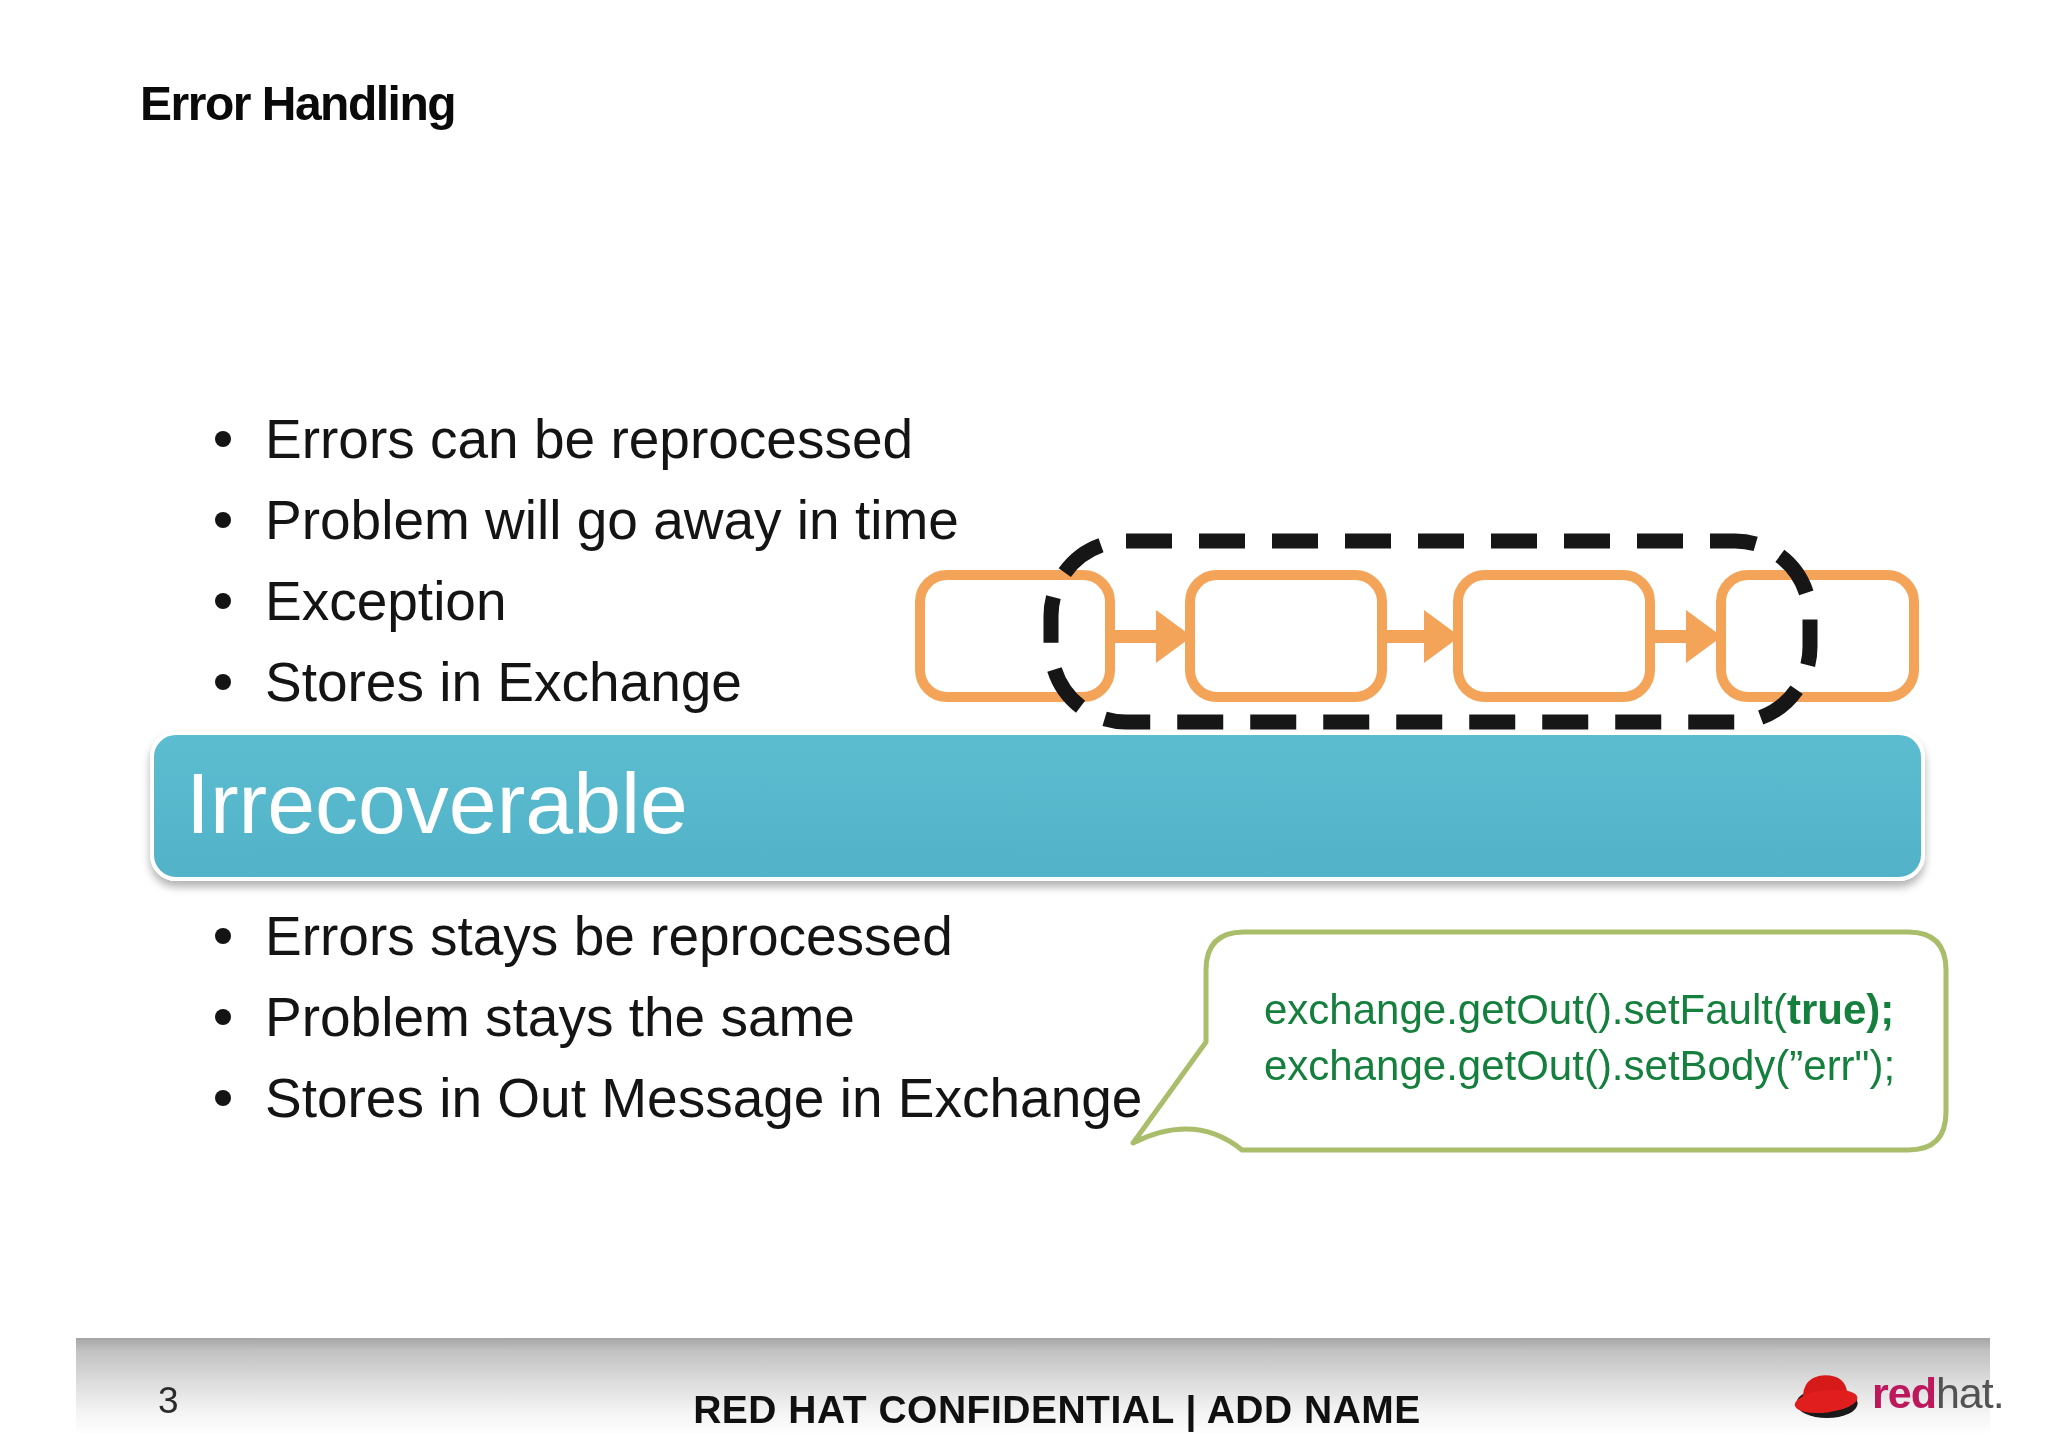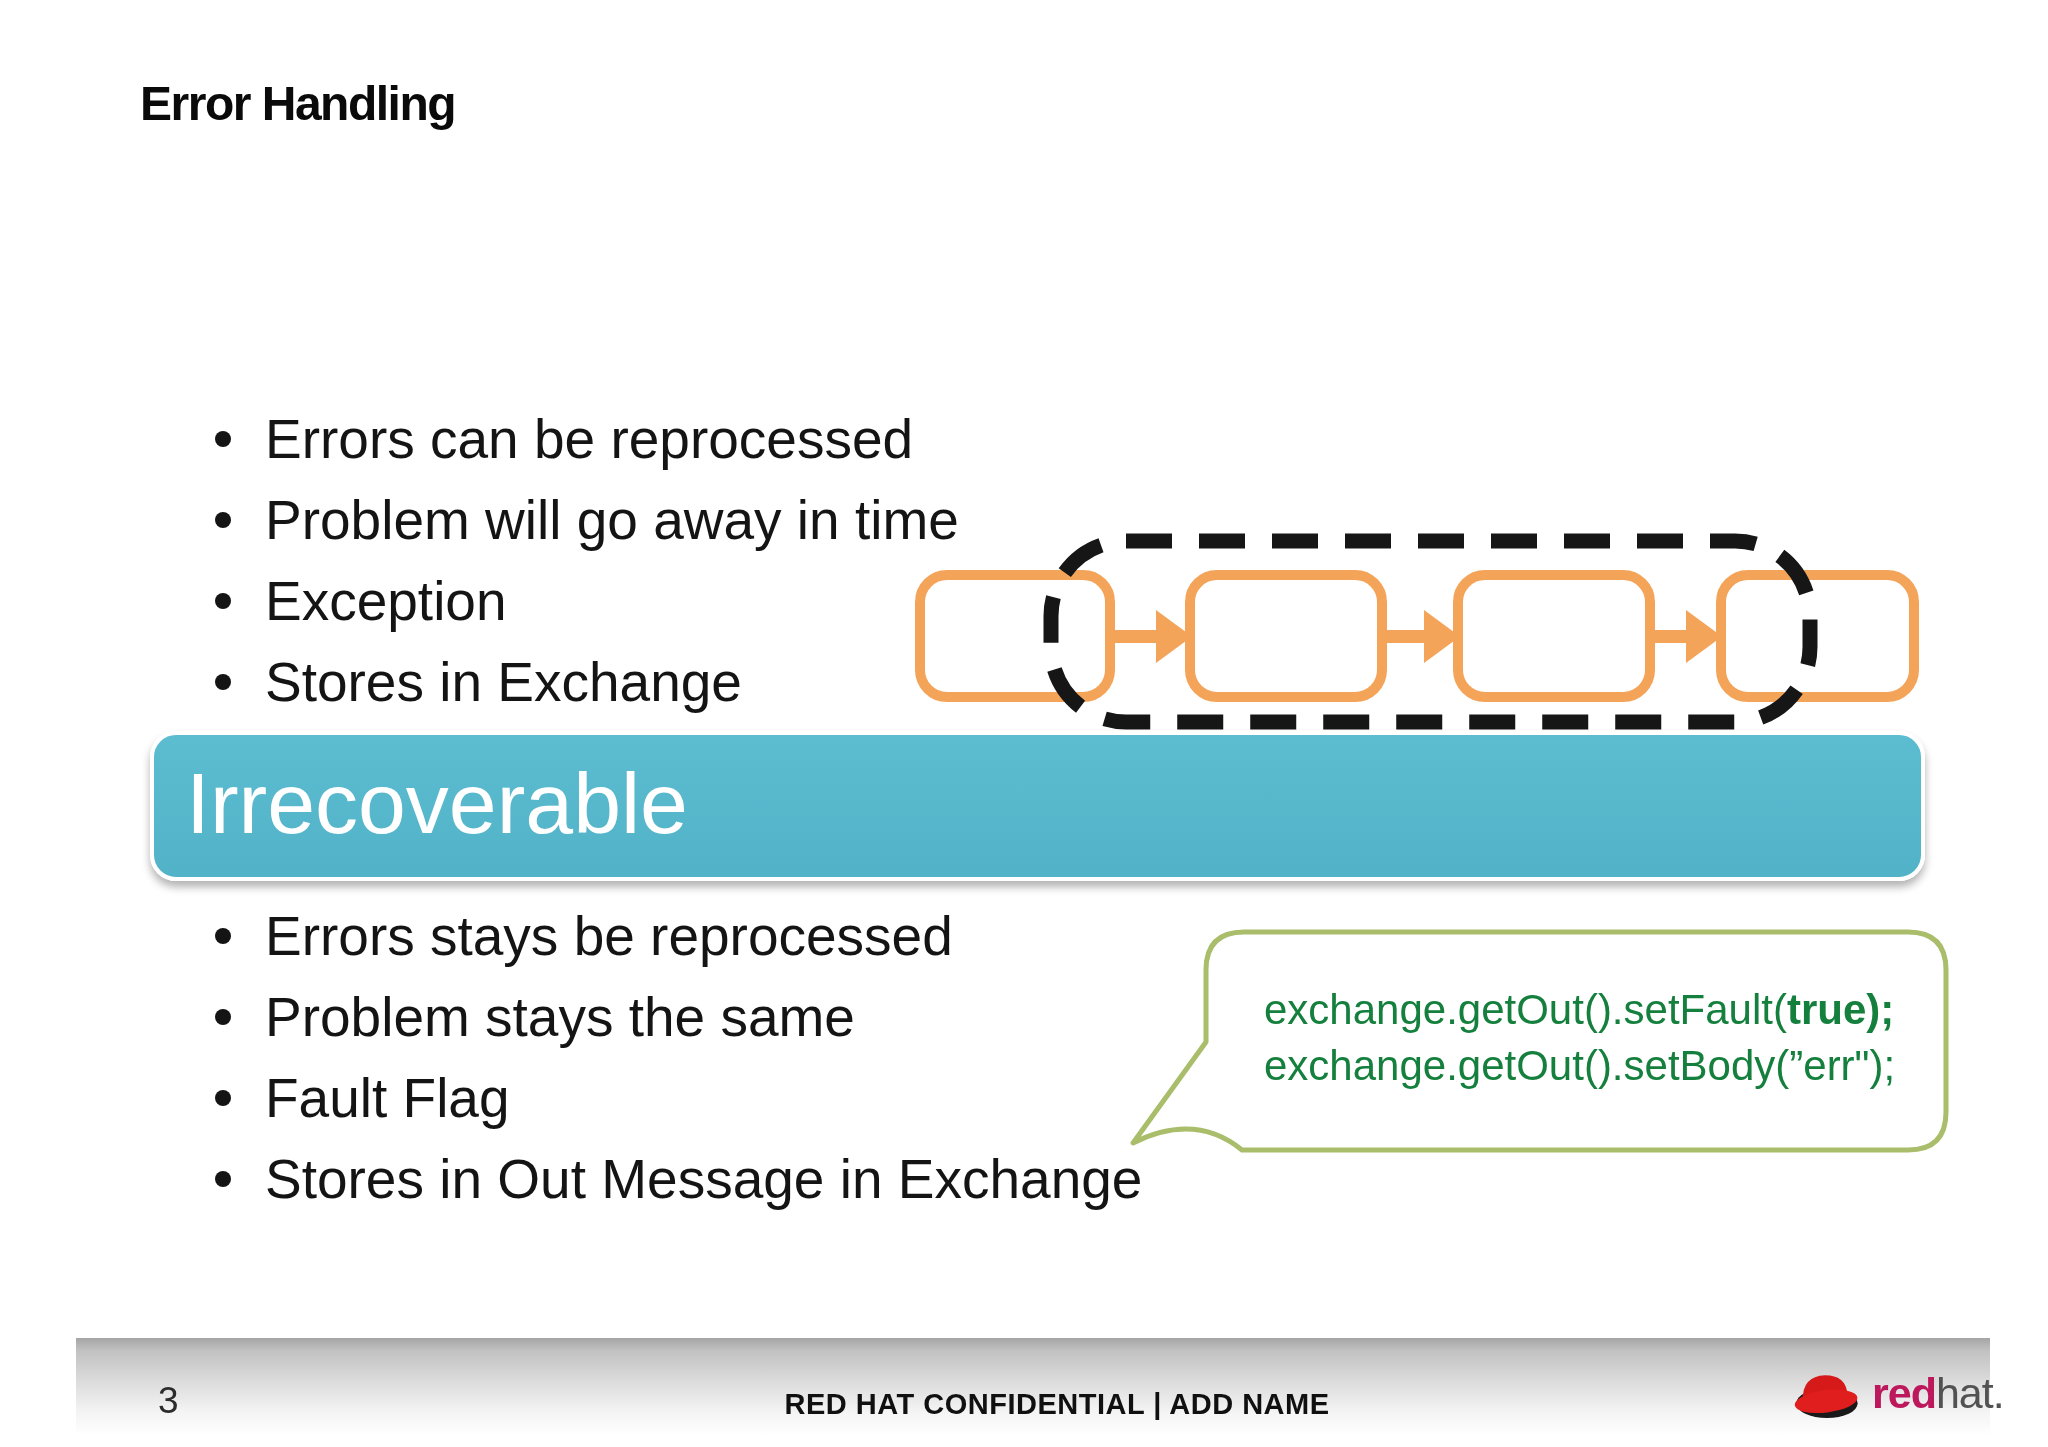--- a/index.html
+++ b/index.html
@@ -46,21 +46,21 @@
   }
   .callout-text b{font-weight:700;}
   
   .footer-band{
     position:absolute;left:76px;top:1338px;width:1914px;height:109px;
     background:linear-gradient(180deg,#a5a5a5 0%,#c2c2c2 12%,#dcdcdc 40%,#f4f4f4 68%,#ffffff 90%);
   }
   .page-number{position:absolute;left:158px;top:1380px;font-size:37px;color:#2b2b2b;}
   .confidential{
     position:absolute;left:1057px;top:1388px;transform:translateX(-50%);
-    font-size:29px;font-weight:700;letter-spacing:.5px;color:#101010;white-space:nowrap;text-align:right;
+    font-size:39px;font-weight:700;letter-spacing:.5px;color:#101010;white-space:nowrap;text-align:right;
   }
   .logo{position:absolute;left:1788px;top:1362px;display:flex;align-items:center;}
   .logo-text{font-size:43px;letter-spacing:-1px;margin-left:6px;white-space:nowrap;}
   .logo-text .red{font-weight:700;color:#be185d;}
   .logo-text .hat{font-weight:400;color:#525252;margin-top:29px;}
 </style>
 </head>
 <body>
 
 <div class="slide">
@@ -113,24 +113,20 @@
     <li>
         <span class="dot"></span>
         <span>Errors stays be reprocessed</span>
       </li>
     <li>
         <span class="dot"></span>
         <span>Problem stays the same</span>
       </li>
     <li>
         <span class="dot"></span>
-        <span>Fault Flag</span>
-      </li>
-    <li>
-        <span class="dot"></span>
         <span>Stores in Out Message in Exchange</span>
       </li>
   </ul>
 
   <svg class="callout-svg" viewBox="0 0 860 245">
     <path d="M 144,12 H 808 Q 846,12 846,50 V 192 Q 846,230 808,230 H 142 Q 95,192 33,223 L 106,122 V 50 Q 106,12 144,12 Z" fill="#ffffff" stroke="#a9bd6b" stroke-width="5" stroke-linejoin="round"></path>
   </svg>
   <div class="callout-text">
     <div><span>exchange.getOut().setFault(</span><b>true);</b></div>
     <div>exchange.getOut().setBody(”err");</div>

